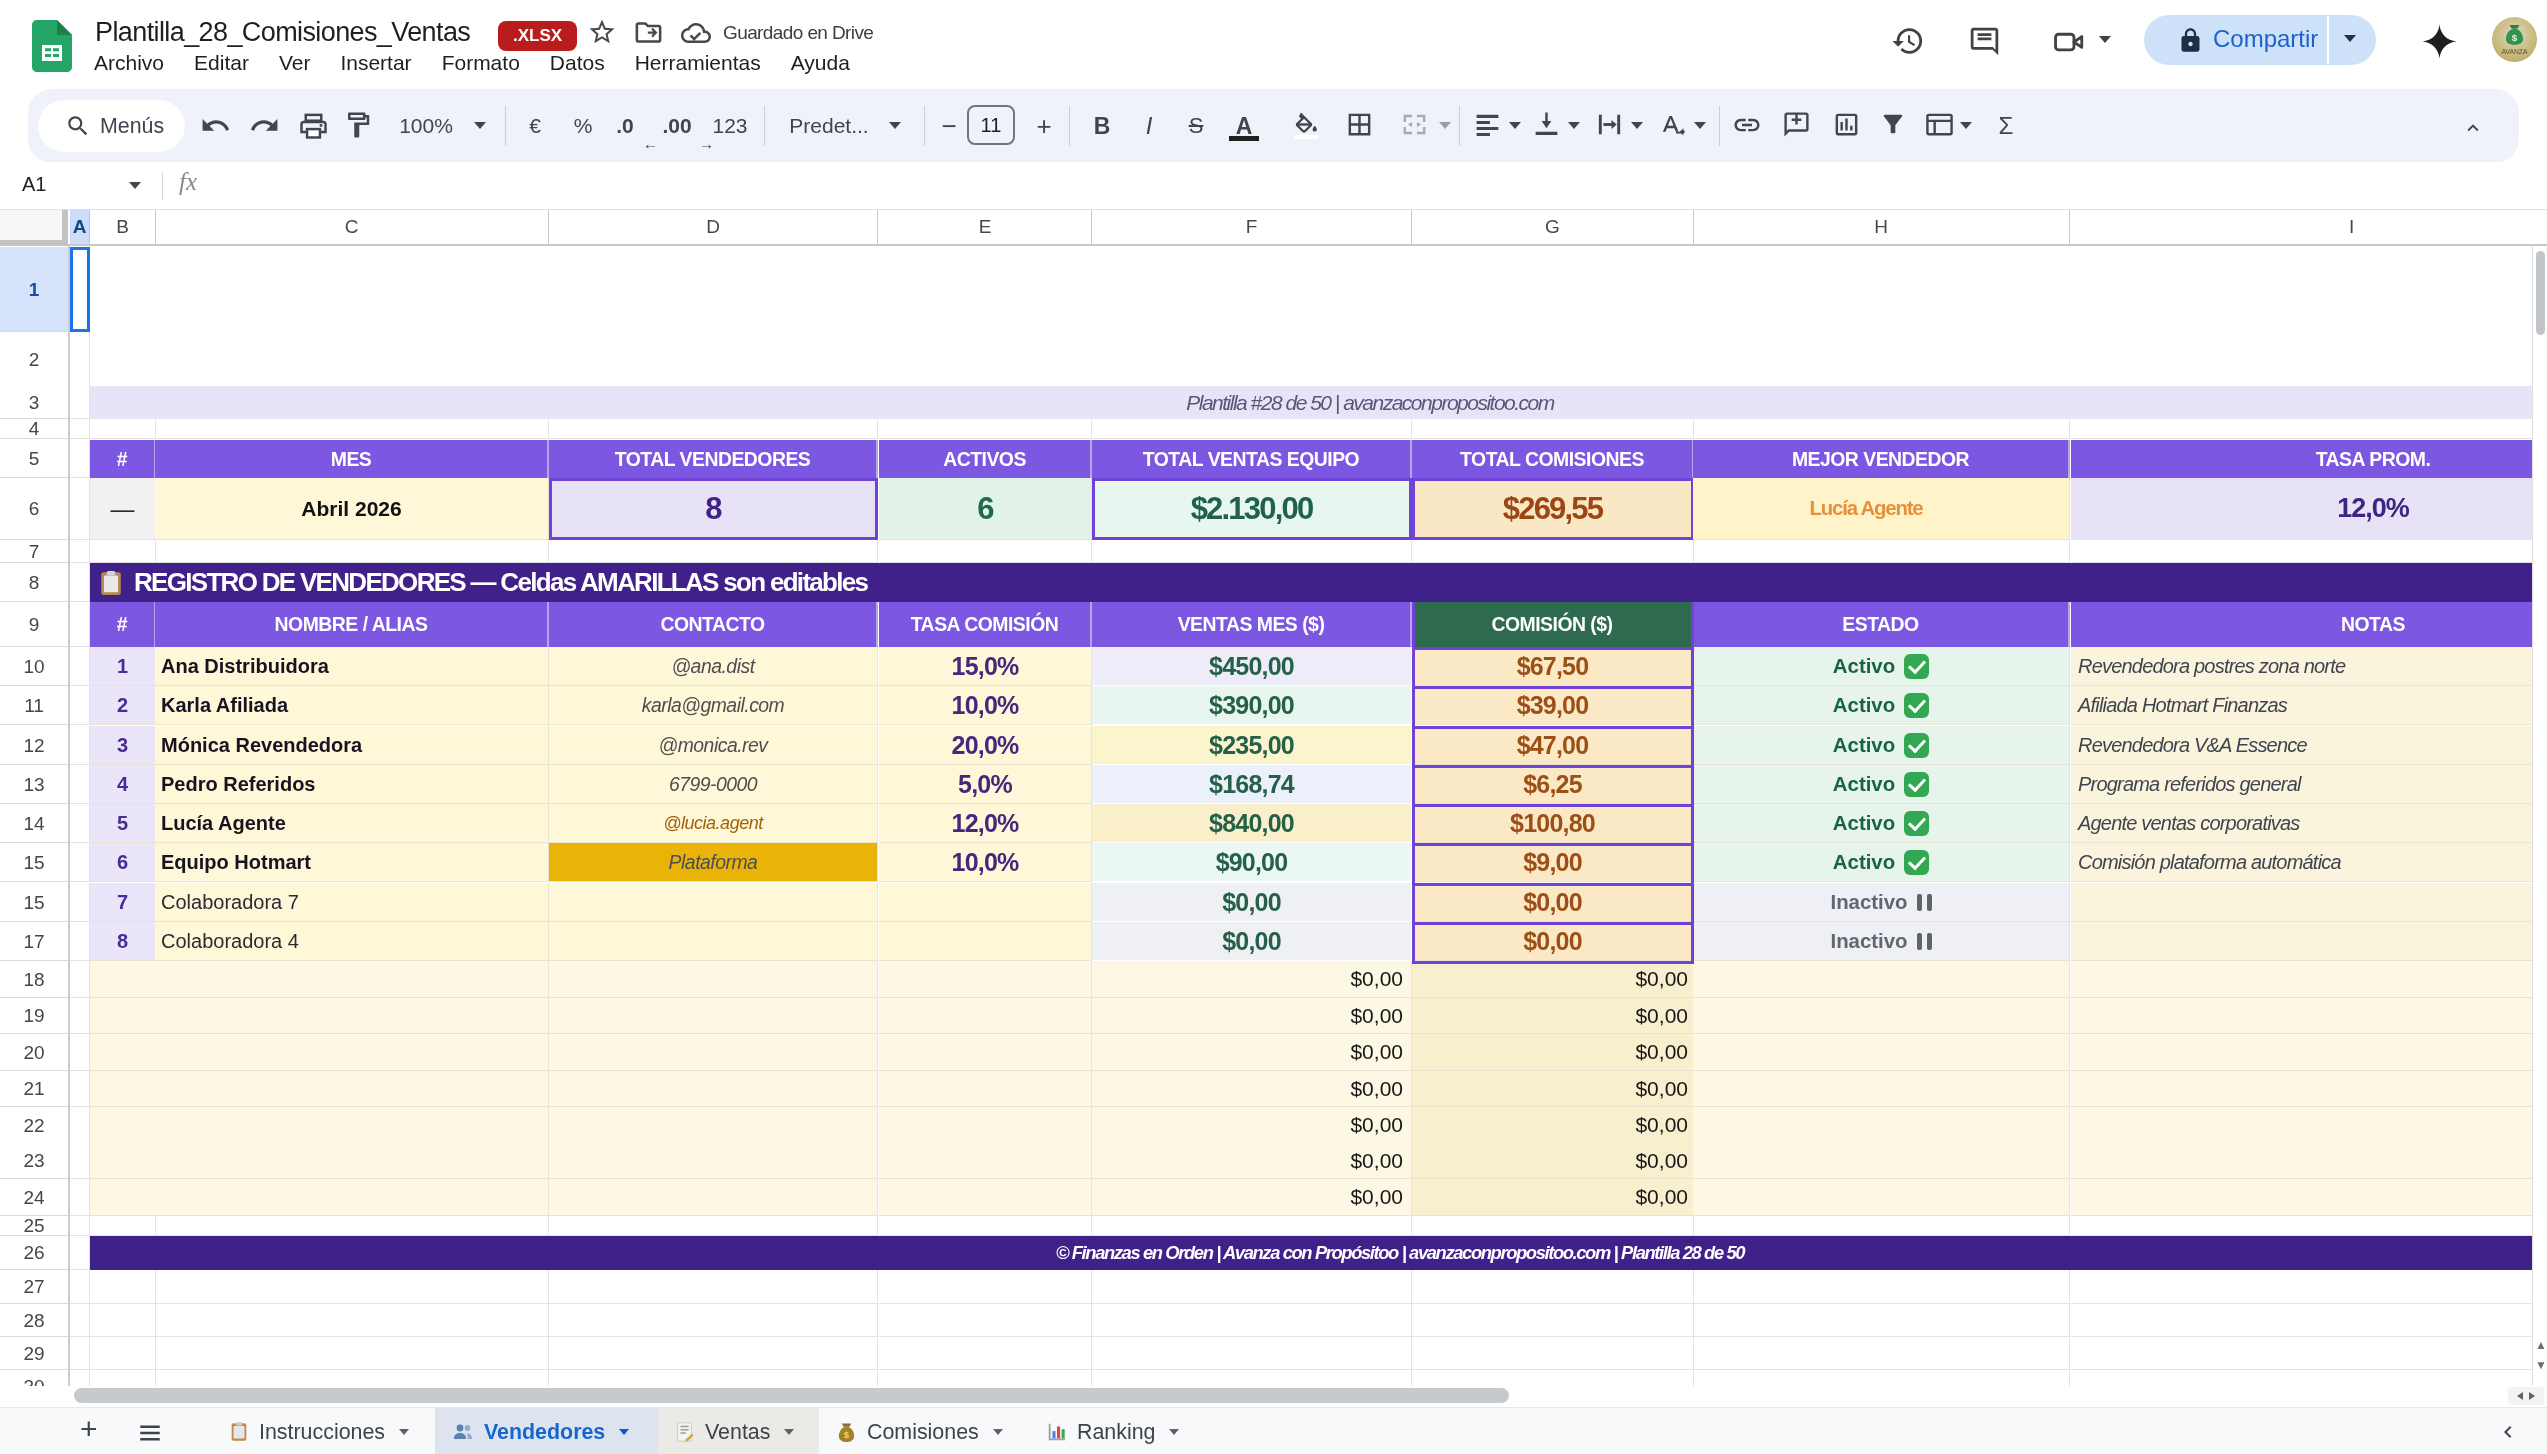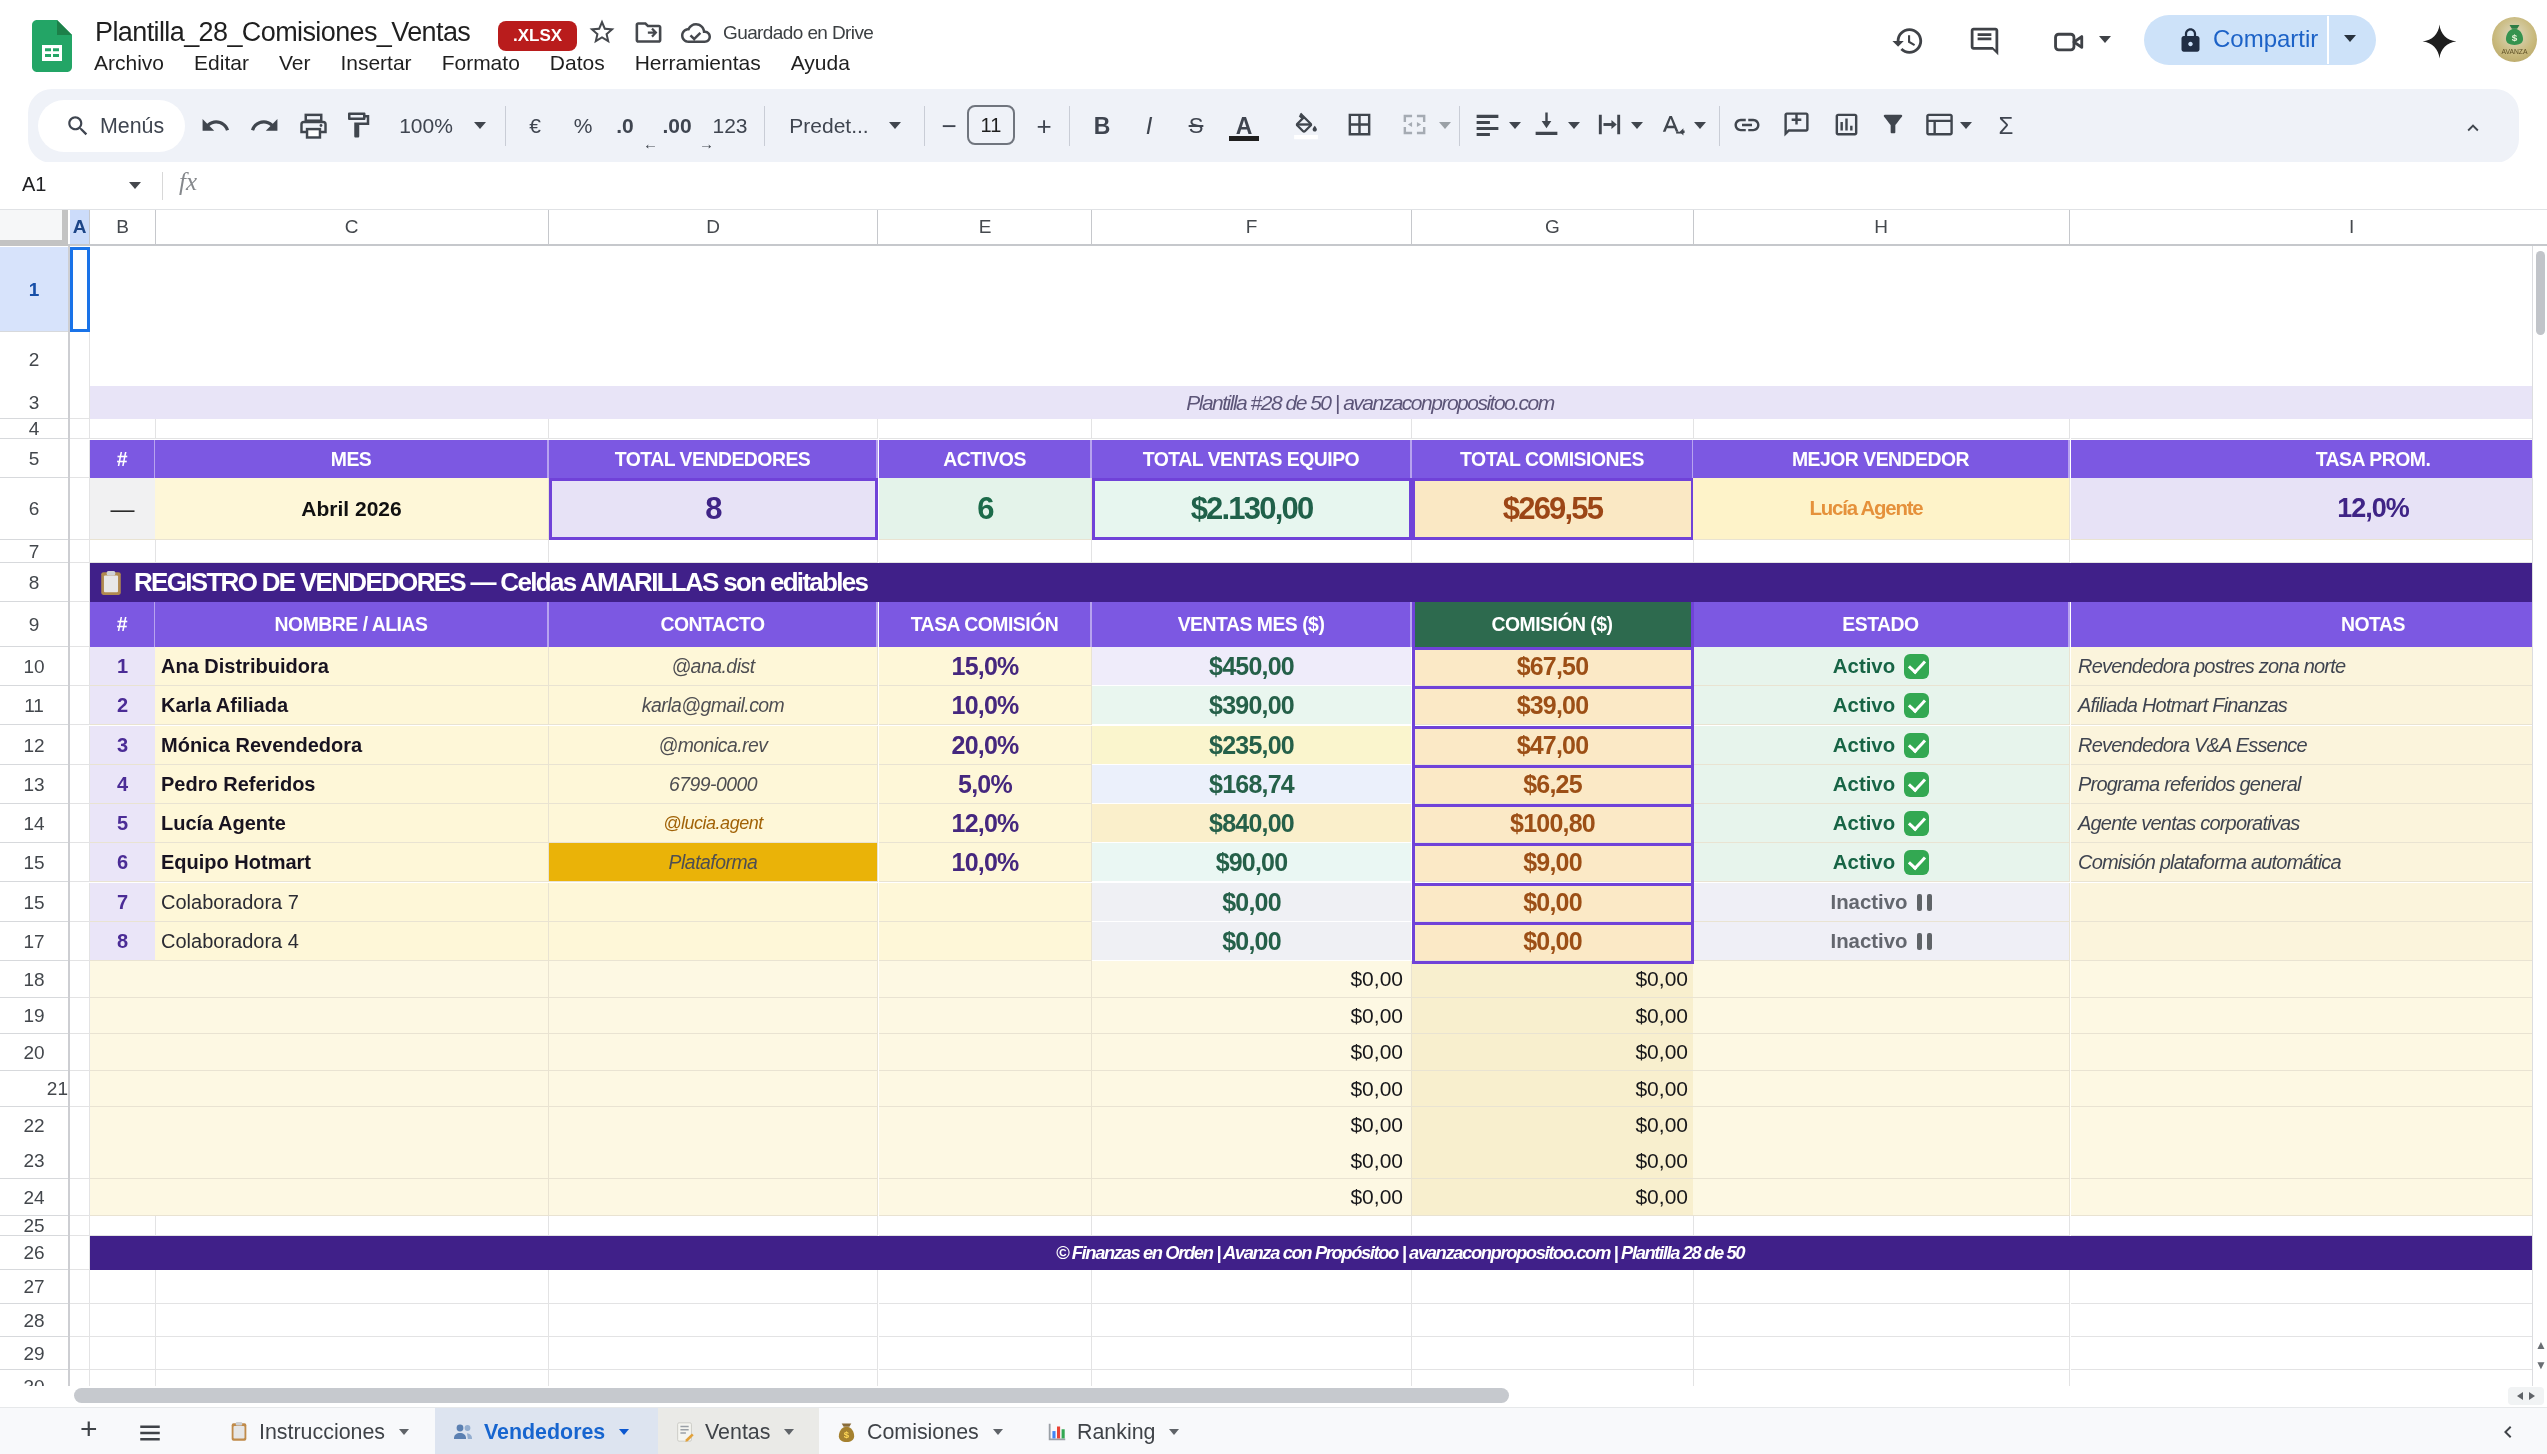--- a/index.html
+++ b/index.html
@@ -319,21 +319,21 @@
 <div class="gut" style="top:637px;height:39px;line-height:39px;">15</div>
 <div class="acell" style="top:637px;height:39px"></div>
 <div class="gut" style="top:676px;height:39px;line-height:39px;">17</div>
 <div class="acell" style="top:676px;height:39px"></div>
 <div class="gut" style="top:715px;height:37px;line-height:37px;">18</div>
 <div class="acell" style="top:715px;height:37px"></div>
 <div class="gut" style="top:752px;height:36px;line-height:36px;">19</div>
 <div class="acell" style="top:752px;height:36px"></div>
 <div class="gut" style="top:788px;height:37px;line-height:37px;">20</div>
 <div class="acell" style="top:788px;height:37px"></div>
-<div class="gut" style="top:825px;height:36px;line-height:36px;text-align:right;">21</div>
+<div class="gut" style="top:825px;height:36px;line-height:36px;">21</div>
 <div class="acell" style="top:825px;height:36px"></div>
 <div class="gut" style="top:861px;height:37px;line-height:37px;">22</div>
 <div class="acell" style="top:861px;height:37px"></div>
 <div class="gut" style="top:897px;height:36px;line-height:36px;">23</div>
 <div class="acell" style="top:897px;height:36px"></div>
 <div class="gut" style="top:933px;height:37px;line-height:37px;">24</div>
 <div class="acell" style="top:933px;height:37px"></div>
 <div class="gut" style="top:970px;height:20px;line-height:20px;">25</div>
 <div class="acell" style="top:970px;height:20px"></div>
 <div class="gut" style="top:990px;height:34px;line-height:34px;">26</div>

